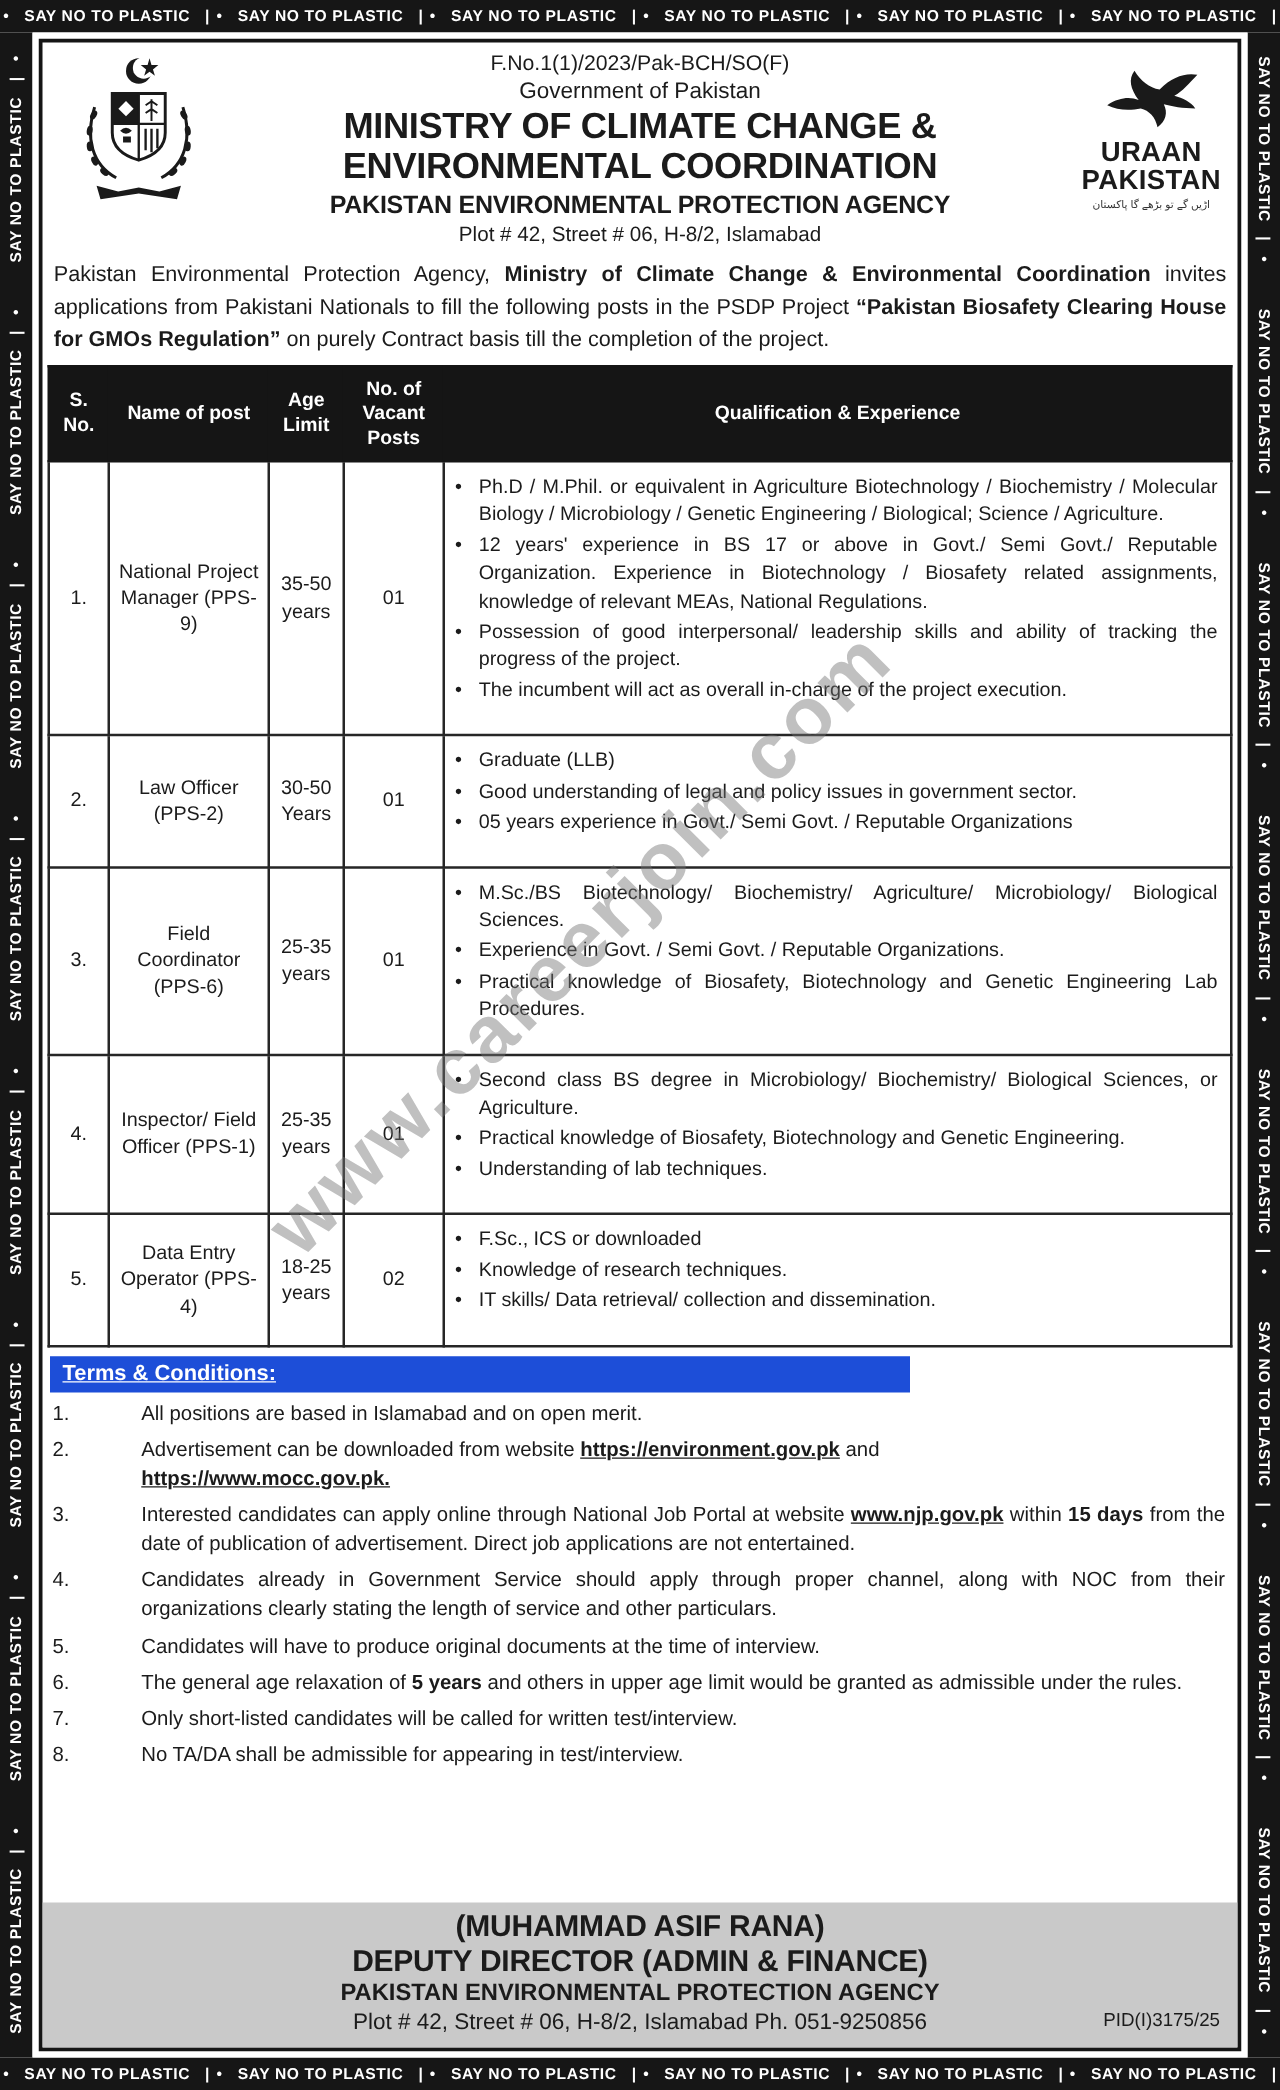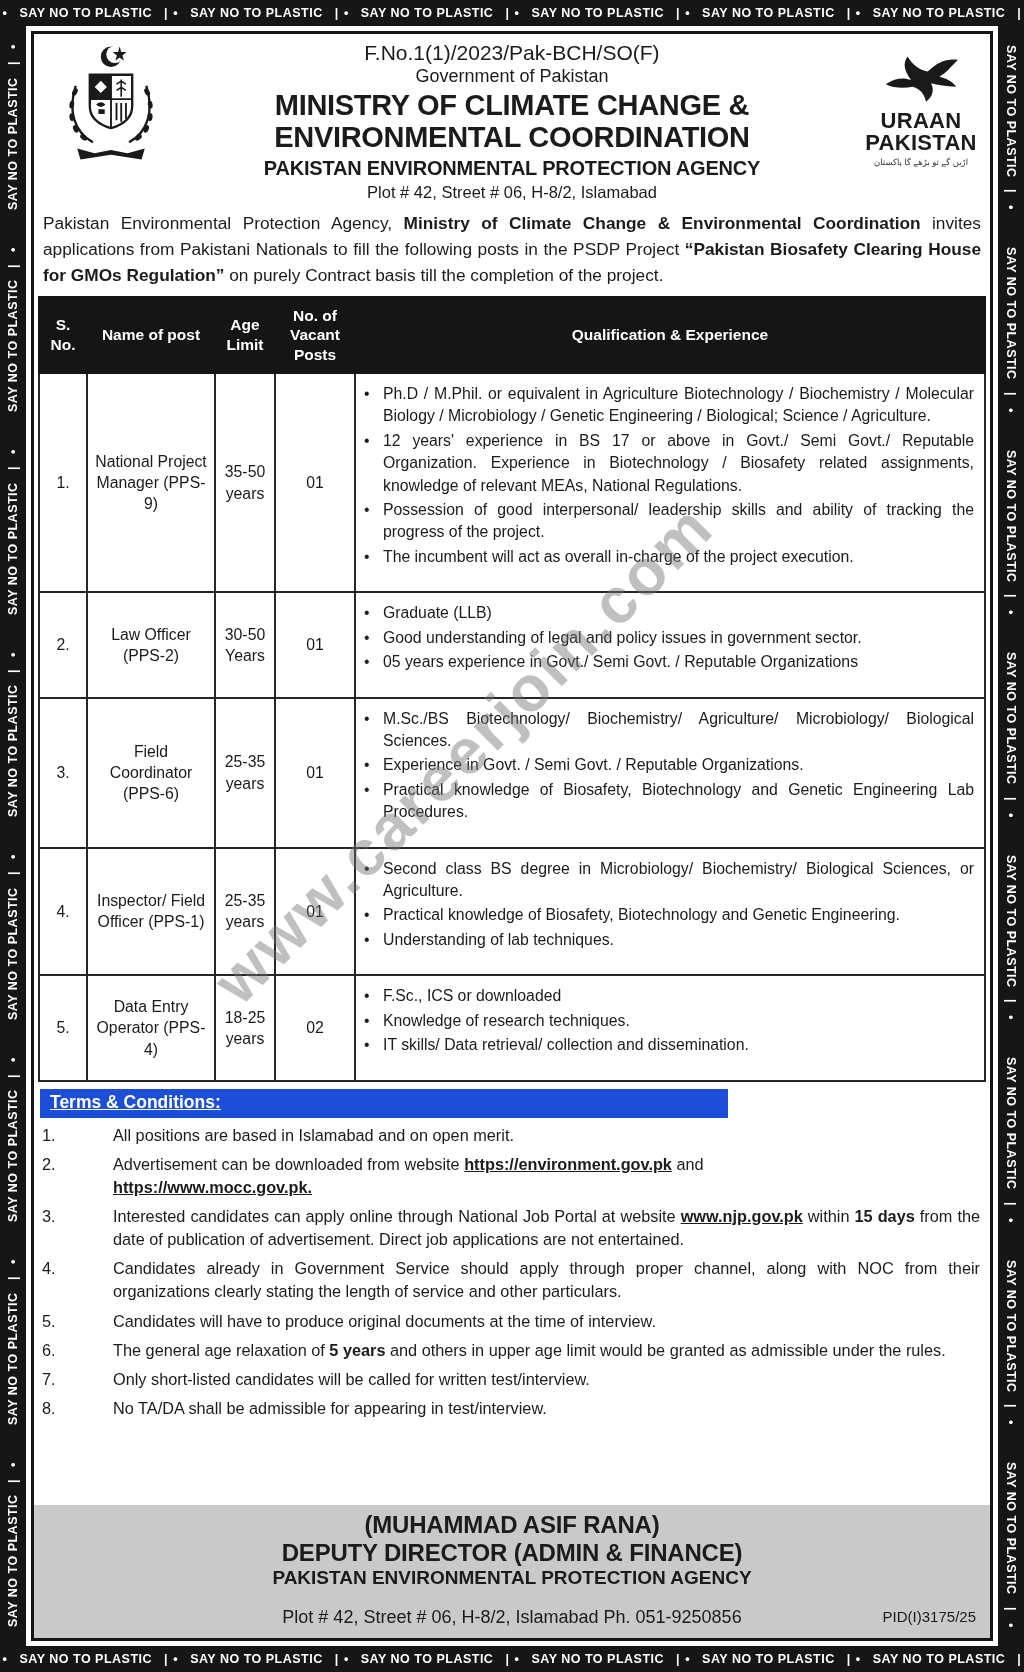--- a/index.html
+++ b/index.html
@@ -22,21 +22,21 @@
   .strip-col { display: flex; justify-content: space-around; align-items: center; width: 100%; height: 100%; writing-mode: vertical-rl; white-space: nowrap; overflow: hidden; }
   .strip-left .strip-col { transform: rotate(180deg); }
   .unit { display: inline-flex; gap: 12px; align-items: center; }
 
   
   .inner { position: absolute; top: 26px; left: 26px; right: 26px; bottom: 26px; padding: 5px; background: #fff; }
   .adbox { border: 3px solid #151515; height: 100%; display: flex; flex-direction: column; overflow: hidden; }
 
   
   .header { position: relative; text-align: center; padding: 7px 130px 2px; }
-  .file-no { font-size: 21px; }
+  .file-no { font-size: 17px; }
   .govt { font-size: 18px; margin-top: 1px; }
   .ministry { font-size: 29px; font-weight: bold; line-height: 1.12; margin-top: 2px; letter-spacing: -.3px; }
   .agency-l { font-size: 20px; font-weight: bold; margin-top: 3px; letter-spacing: -.2px; }
   .addr { font-size: 16.5px; margin-top: 3px; }
   .emblem { position: absolute; left: 26px; top: 6px; }
   .uraan { position: absolute; right: 8px; top: 20px; width: 122px; text-align: center; }
   .uraan-words { font-weight: bold; font-size: 22px; line-height: 1.02; letter-spacing: .3px; }
   .uraan-urdu { font-size: 8.5px; margin-top: 2px; color: #333; }
 
   
@@ -65,21 +65,21 @@
   .term { display: flex; gap: 13px; margin-bottom: 6px; font-size: 16.3px; line-height: 1.42; }
   .term .num { flex: 0 0 26px; }
   .term .body { flex: 1; text-align: justify; margin-left: 32px; }
   .lnk { font-weight: bold; text-decoration: underline; }
 
   
   .footer { margin-top: auto; background: #c9c9c9; text-align: center; padding: 6px 0 10px; position: relative; }
   .f-name { font-size: 24px; font-weight: bold; letter-spacing: -.2px; }
   .f-title { font-size: 24px; font-weight: bold; letter-spacing: -.2px; }
   .f-agency { font-size: 19px; font-weight: bold; }
-  .f-addr { font-size: 18px; margin-top: 18px; }
+  .f-addr { font-size: 18px; margin-top: 1px; }
   .f-pid { position: absolute; right: 14px; bottom: 13px; font-size: 15px; text-align: center; }
 
   
   .watermark { position: absolute; left: 225px; top: 955px; transform: rotate(-45deg); transform-origin: left center;
     font-size: 64px; font-weight: bold; color: rgba(115,115,115,.45); letter-spacing: 3px; white-space: nowrap;
     pointer-events: none; z-index: 5; }
 </style>
 </head>
 <body>
 

